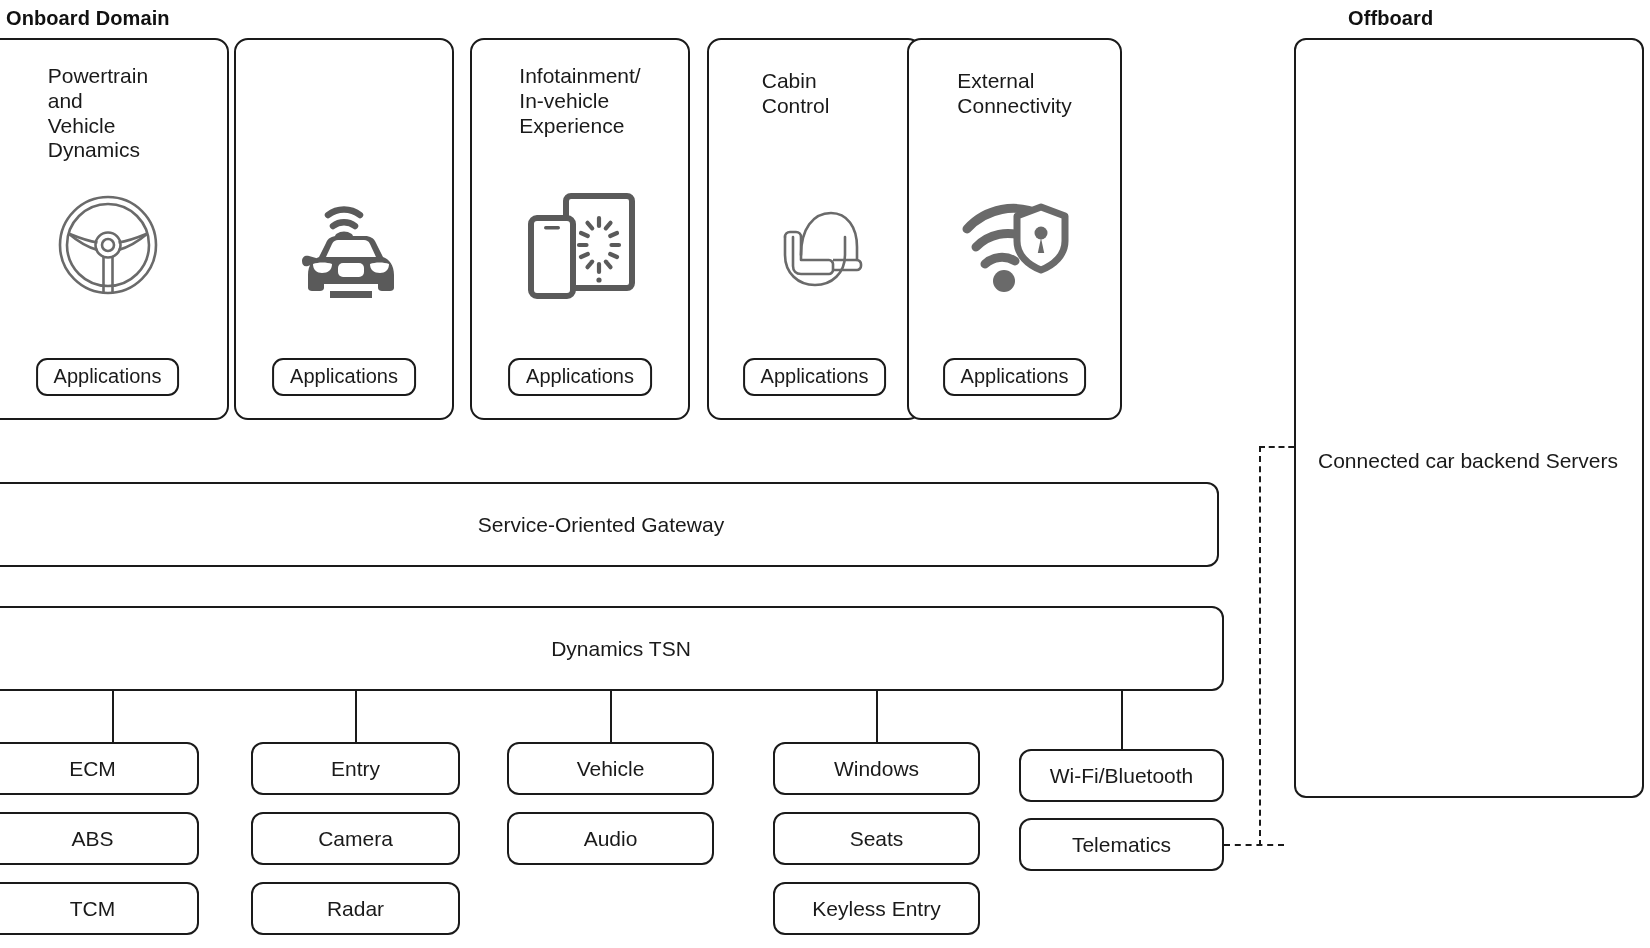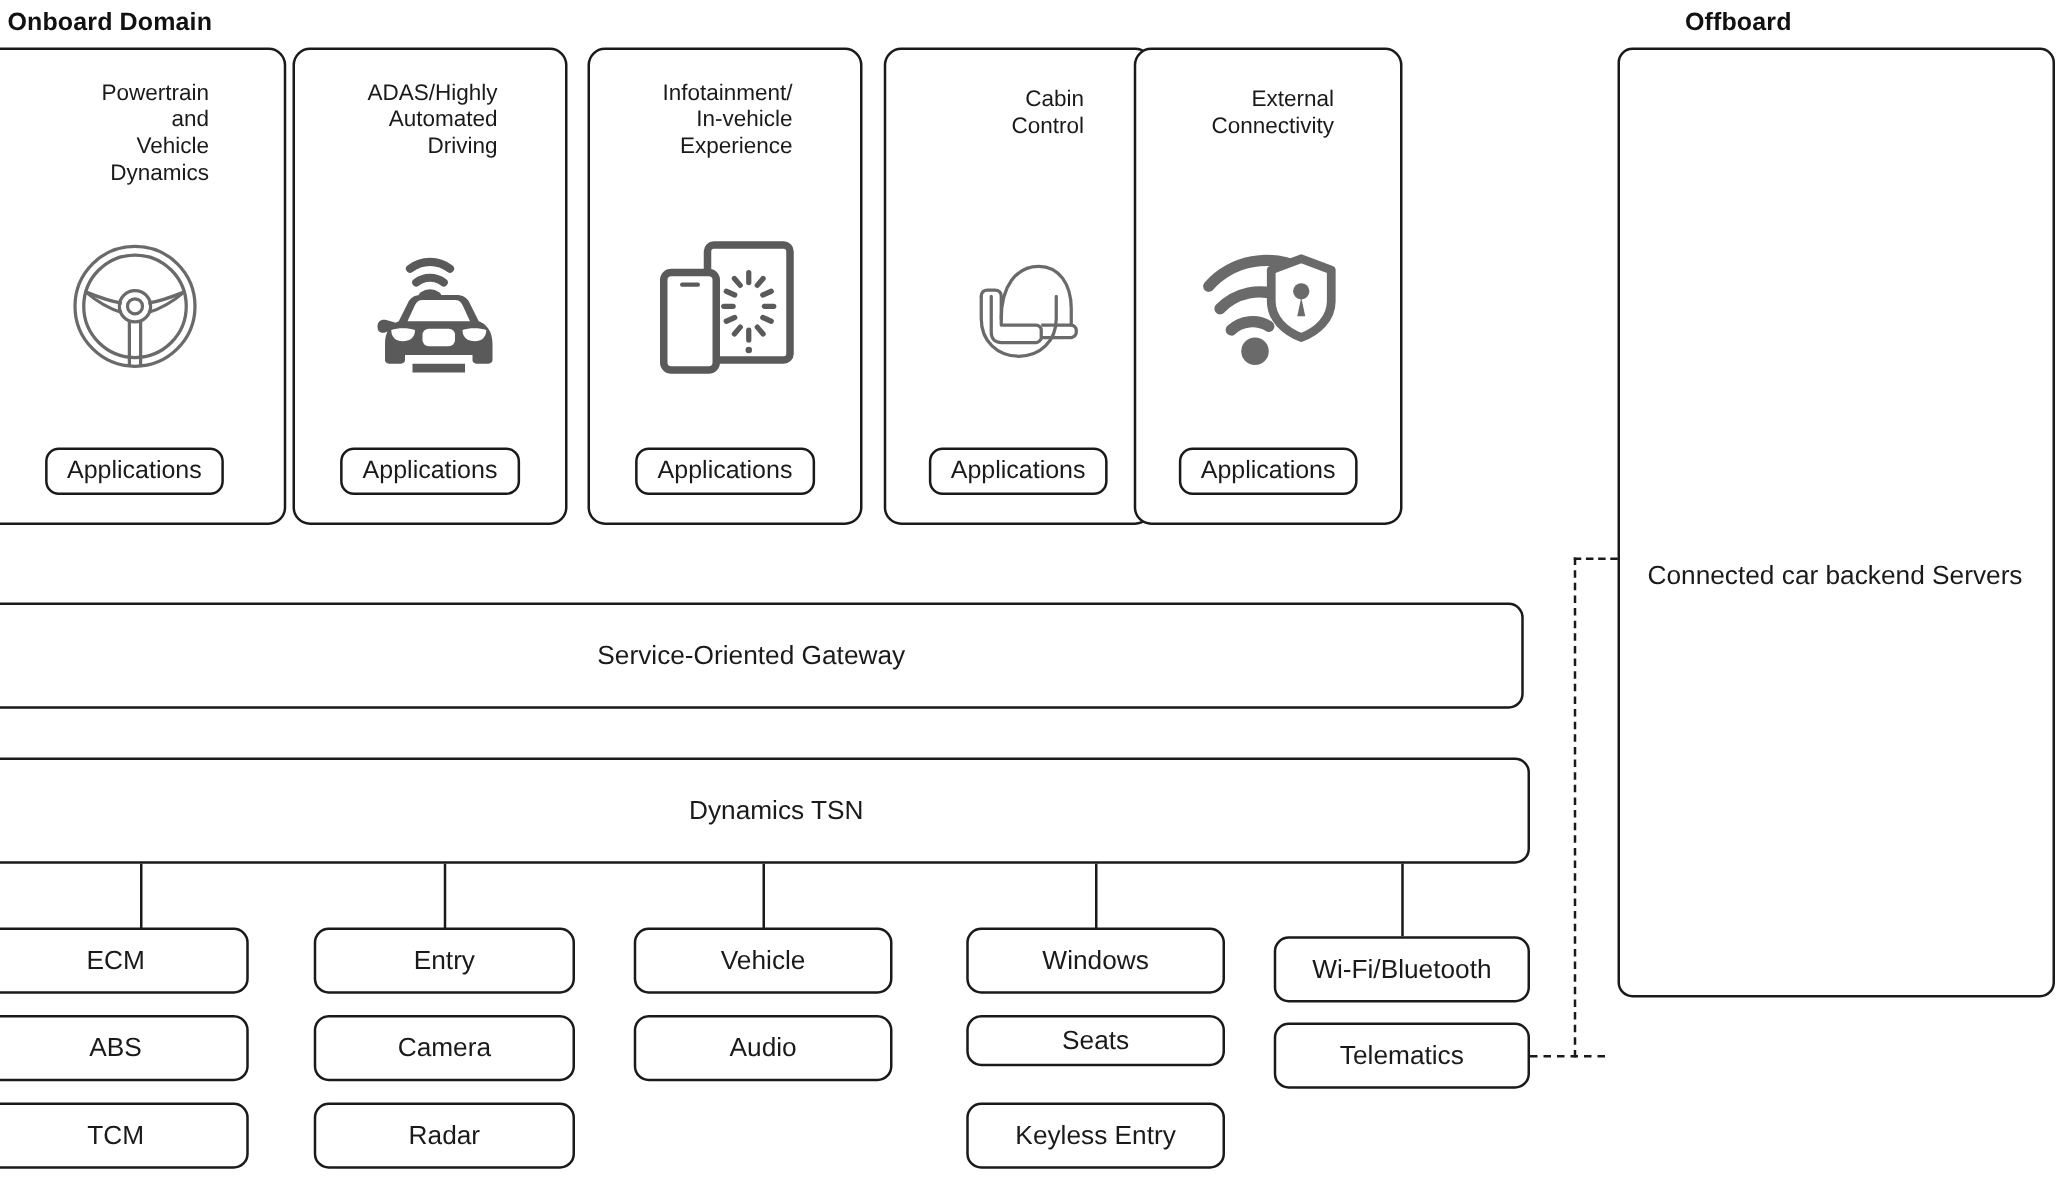--- a/index.html
+++ b/index.html
@@ -18,22 +18,22 @@
   .domain-card{
     position:absolute;
     border:2.4px solid #1a1a1a;
     border-radius:14px;
     background:#fff;
     box-sizing:border-box;
   }
   .domain-title{
     position:absolute;left:50%;transform:translateX(-50%);
     top:26px;
-    text-align:right;
-    font-size:18px;line-height:1.18;
+    text-align:left;
+    font-size:21px;line-height:1.18;
     color:#1a1a1a;
     white-space:pre-line;
   }
   .domain-icon{
     position:absolute;left:50%;transform:translateX(-50%);
     top:150px;width:120px;height:110px;
     display:flex;align-items:center;justify-content:center;
   }
   .app-pill{
     position:absolute;left:50%;transform:translateX(-50%);
@@ -95,22 +95,20 @@
       <path d="M47.5 63.5 L47.5 100" fill="none" stroke="#6a6a6a" stroke-width="2.6"></path>
       <path d="M56.5 63.5 L56.5 100" fill="none" stroke="#6a6a6a" stroke-width="2.6"></path>
       <path d="M12.5 40.5 C26 52 38 56 41.5 57" fill="none" stroke="#6a6a6a" stroke-width="2.6"></path>
       <path d="M91.5 40.5 C78 52 66 56 62.5 57" fill="none" stroke="#6a6a6a" stroke-width="2.6"></path>
     </svg>
   </div>
   <div class="app-pill">Applications</div>
 </div>
 
 <div class="domain-card" style="left:234px;top:38px;width:220px;height:382px;">
-  <div class="domain-title" style="top:24px;">ADAS/Highly
-Automated Driving</div>
   <div class="domain-icon">
     <svg width="116" height="108" viewBox="0 0 116 108">
       <g fill="none" stroke="#5a5a5a" stroke-width="6.5" stroke-linecap="round">
         <path d="M42 24 A26 26 0 0 1 74 24"></path>
         <path d="M47 35 A18 18 0 0 1 69 35"></path>
         <path d="M52.5 45.5 A9.5 9.5 0 0 1 63.5 45.5"></path>
       </g>
       <circle cx="58" cy="58" r="7" fill="#5a5a5a"></circle>
       <g fill="#5a5a5a">
         <path d="M22 84 C22 74 27 68 33 66 L40 52 C42 47 46 45 51 45 L79 45 C84 45 88 47 90 52 L97 66 C103 68 108 74 108 84 L108 97 C108 99 106 100 104 100 L96 100 C94 100 92 99 92 97 L92 93 L38 93 L38 97 C38 99 36 100 34 100 L26 100 C24 100 22 99 22 97 Z"></path>
@@ -206,21 +204,21 @@
 <div class="ecu" style="left:-14px;top:882px;width:213px;height:53px;">TCM</div>
 
 <div class="ecu" style="left:251px;top:742px;width:209px;height:53px;">Entry</div>
 <div class="ecu" style="left:251px;top:812px;width:209px;height:53px;">Camera</div>
 <div class="ecu" style="left:251px;top:882px;width:209px;height:53px;">Radar</div>
 
 <div class="ecu" style="left:507px;top:742px;width:207px;height:53px;">Vehicle</div>
 <div class="ecu" style="left:507px;top:812px;width:207px;height:53px;">Audio</div>
 
 <div class="ecu" style="left:773px;top:742px;width:207px;height:53px;">Windows</div>
-<div class="ecu" style="left:773px;top:812px;width:207px;height:41px;">Seats</div>
+<div class="ecu" style="left:773px;top:812px;width:207px;height:53px;">Seats</div>
 <div class="ecu" style="left:773px;top:882px;width:207px;height:53px;">Keyless Entry</div>
 
 <div class="ecu" style="left:1019px;top:749px;width:205px;height:53px;">Wi-Fi/Bluetooth</div>
 <div class="ecu" style="left:1019px;top:818px;width:205px;height:53px;">Telematics</div>
 
 <div class="dash-h" style="left:1224px;top:844px;width:60px;"></div>
 <div class="dash-v" style="left:1259px;top:446px;height:400px;"></div>
 <div class="dash-h" style="left:1259px;top:446px;width:45px;"></div>
 
 <div class="offboard-box" style="left:1294px;top:38px;width:350px;height:760px;">

